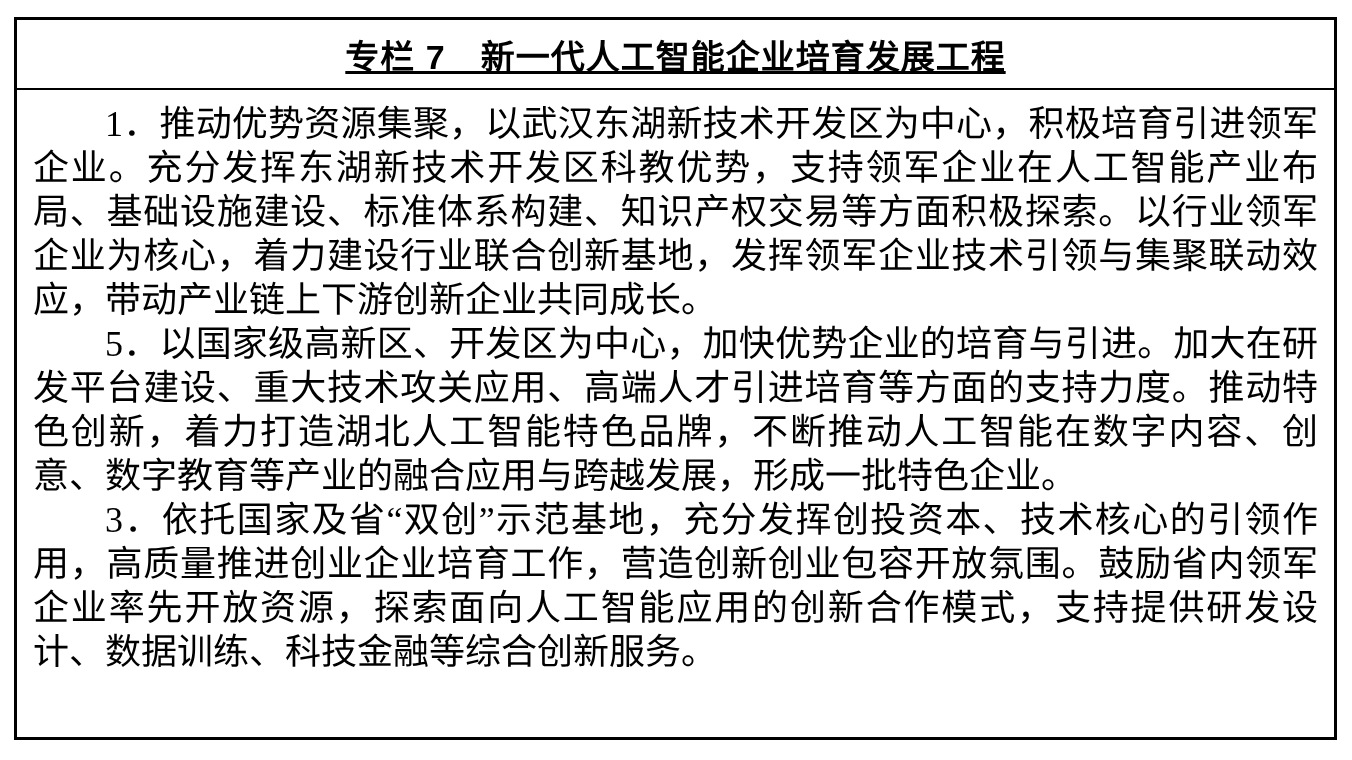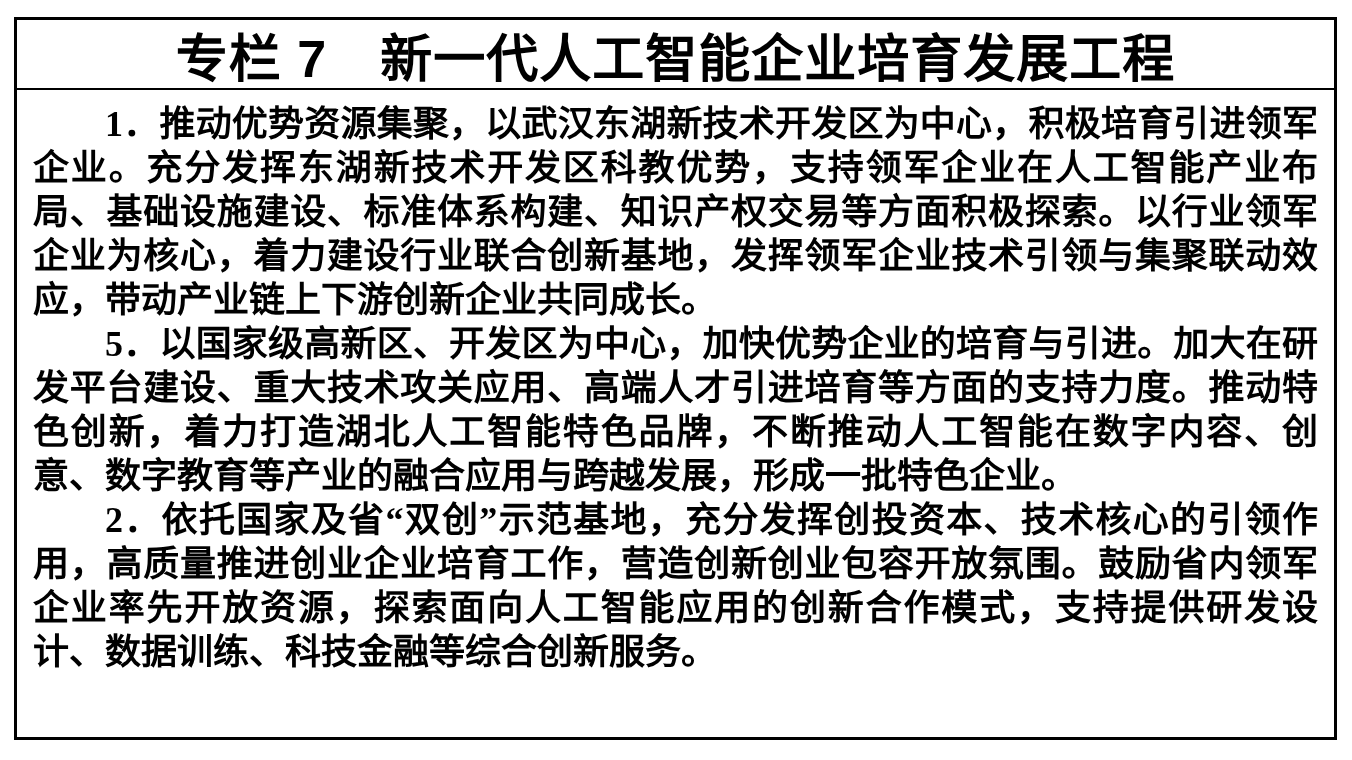--- a/index.html
+++ b/index.html
@@ -26,45 +26,45 @@
   }
   .panel-title {
     height: 70px;
     box-sizing: border-box;
     border-bottom: 2px solid #000000;
     display: flex;
     align-items: center;
     justify-content: center;
     font-family: "Liberation Sans", "DejaVu Sans", sans-serif;
     font-weight: 700;
-    font-size: 52px;
+    font-size: 34px;
     letter-spacing: 1px;
     color: #000000;
     white-space: pre;
+    text-decoration: underline;
   }
   .panel-body {
     padding: 12px 16px 0 16px;
     font-family: "Liberation Serif", "DejaVu Serif", serif;
     font-size: 36px;
     line-height: 44px;
     color: #000000;
     text-align: justify;
     text-justify: inter-ideograph;
   }
   .para {
     margin: 0;
     text-indent: 2em;
-    font-weight: bold;
   }
 </style>
 </head>
 <body>
 
 <div class="page">
   <div class="panel">
     <div class="panel-title">专栏 7　新一代人工智能企业培育发展工程</div>
     <div class="panel-body">
       <p class="para">1．推动优势资源集聚，以武汉东湖新技术开发区为中心，积极培育引进领军企业。充分发挥东湖新技术开发区科教优势，支持领军企业在人工智能产业布局、基础设施建设、标准体系构建、知识产权交易等方面积极探索。以行业领军企业为核心，着力建设行业联合创新基地，发挥领军企业技术引领与集聚联动效应，带动产业链上下游创新企业共同成长。</p>
       <p class="para">5．以国家级高新区、开发区为中心，加快优势企业的培育与引进。加大在研发平台建设、重大技术攻关应用、高端人才引进培育等方面的支持力度。推动特色创新，着力打造湖北人工智能特色品牌，不断推动人工智能在数字内容、创意、数字教育等产业的融合应用与跨越发展，形成一批特色企业。</p>
-      <p class="para">2．依托国家及省“双创”示范基地，充分发挥创投资本、技术核心的引领作用，高质量推进创业企业培育工作，营造创新创业包容开放氛围。鼓励省内领军企业率先开放资源，探索面向人工智能应用的创新合作模式，支持提供研发设计、数据训练、科技金融等综合创新服务。</p>
+      <p class="para">3．依托国家及省“双创”示范基地，充分发挥创投资本、技术核心的引领作用，高质量推进创业企业培育工作，营造创新创业包容开放氛围。鼓励省内领军企业率先开放资源，探索面向人工智能应用的创新合作模式，支持提供研发设计、数据训练、科技金融等综合创新服务。</p>
     </div>
   </div>
 </div>
 
 </body></html>

